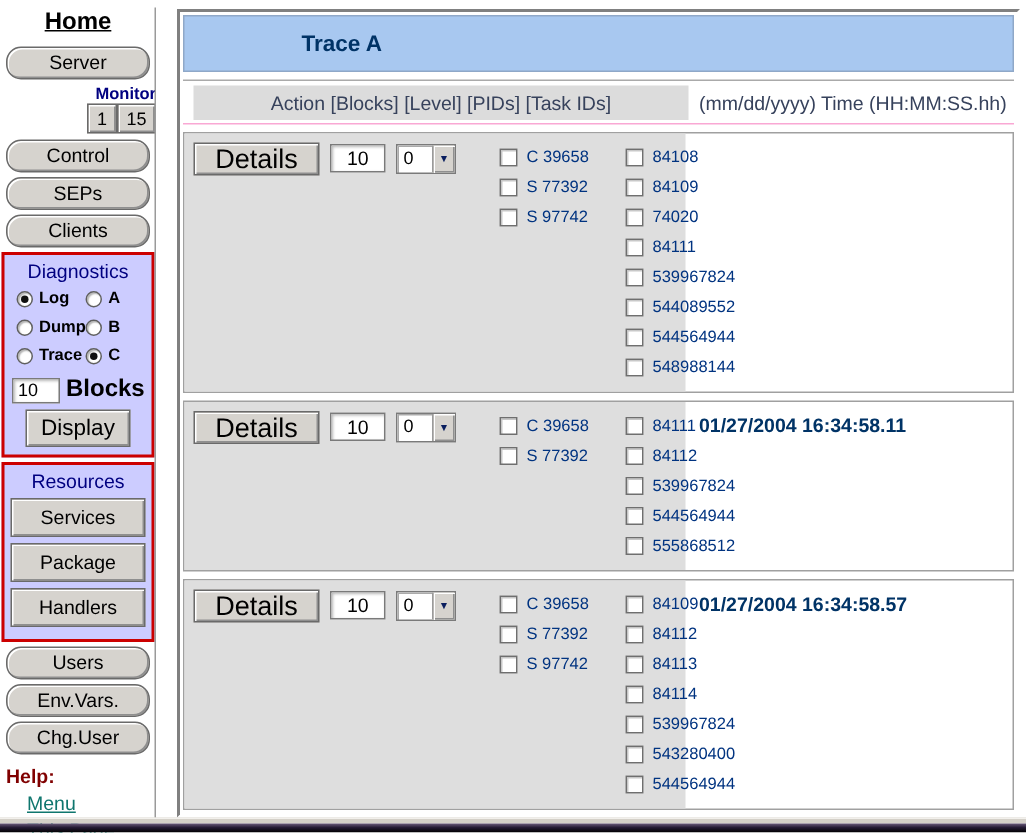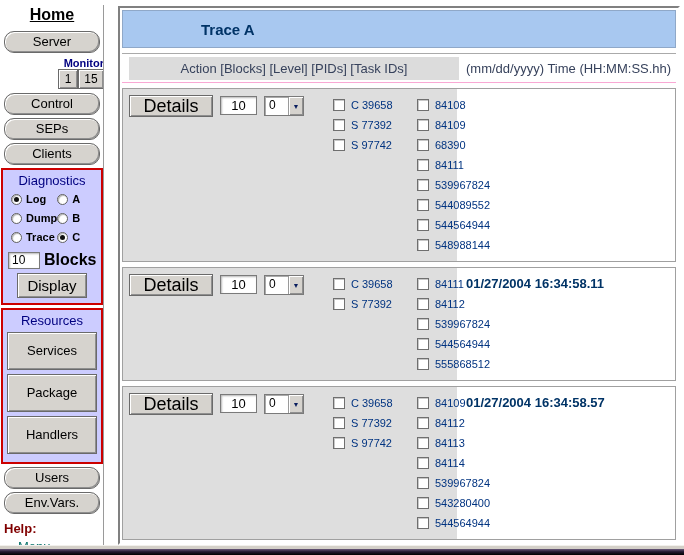--- a/index.html
+++ b/index.html
@@ -68,21 +68,21 @@
     box-shadow: inset 1px 1px 1px #b5b5b5; flex: none;
   }
   .radio.checked::after {
     content: ""; display: block; width: 5px; height: 5px;
     border-radius: 50%; background: #101010; margin: 2px;
   }
   .blocks-row { display: flex; align-items: center; margin: 6px 2px 2px 3px; text-align: left; }
   .blocks-input { width: 32px; height: 17px; font-size: 12px; padding-left: 3px; }
   .blocks-label { font-size: 16px; font-weight: bold; margin-left: 4px; color: #000; }
   .display-btn { width: 70px; height: 25px; font-size: 15px; margin: 4px auto 1px auto; display: block; }
-  .res-btn { display: block; width: 90px; height: 38px; margin: 4px auto; font-size: 13px; line-height: 18px; }
+  .res-btn { display: block; width: 90px; height: 26px; margin: 4px auto; font-size: 13px; line-height: 18px; }
 
   .help-block { text-align: left; margin: 7px 0 0 4px; }
   .help-title { font-size: 13px; font-weight: bold; color: #800000; }
   .help-link { display: block; margin: 3px 0 0 14px; font-size: 13px; color: #0f766e; text-decoration: underline; }
 
   
   .main-frame {
     position: absolute; left: 118px; top: 6px; width: 562px; height: 539px;
     border: 2px solid; border-color: #808080 #ffffff #ffffff #808080;
     background: #fff; overflow: hidden;
@@ -218,20 +218,21 @@
     <div id="resource-buttons">
         <button class="btn3d res-btn">Services</button>
         <button class="btn3d res-btn">Package</button>
         <button class="btn3d res-btn">Handlers</button>
       </div>
   </div>
 
   <div id="bottom-buttons">
       <button class="btn3d sbtn">Users</button>
       <button class="btn3d sbtn">Env.Vars.</button>
+      <button class="btn3d sbtn">Chg.User</button>
     </div>
 
   <div class="help-block">
     <div class="help-title">Help:</div>
     <div id="help-links">
         <a class="help-link" href="#">Menu</a>
         <a class="help-link" href="#">This Page</a>
         <a class="help-link" href="#">Contents</a>
       </div>
   </div>
@@ -276,21 +277,21 @@
             <label class="cb-row">
               <span class="cb"></span>
               <span class="cb-label">84108</span>
             </label>
             <label class="cb-row">
               <span class="cb"></span>
               <span class="cb-label">84109</span>
             </label>
             <label class="cb-row">
               <span class="cb"></span>
-              <span class="cb-label">68390</span>
+              <span class="cb-label">74020</span>
             </label>
             <label class="cb-row">
               <span class="cb"></span>
               <span class="cb-label">84111</span>
             </label>
             <label class="cb-row">
               <span class="cb"></span>
               <span class="cb-label">539967824</span>
             </label>
             <label class="cb-row">

